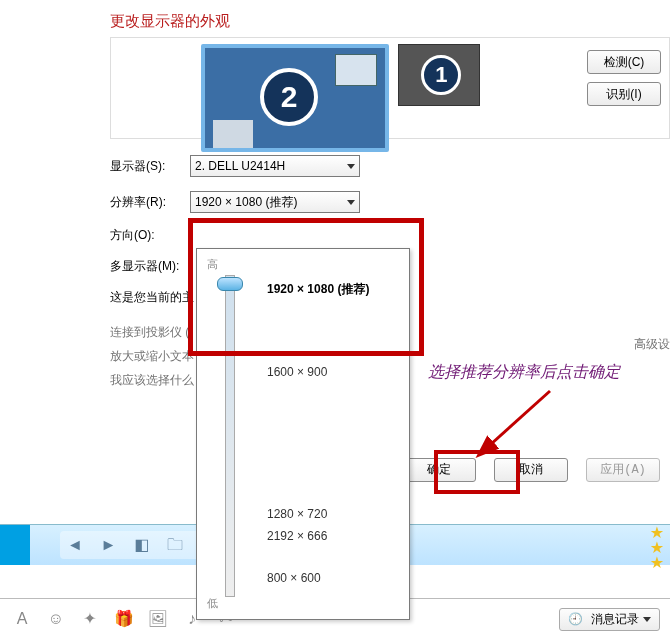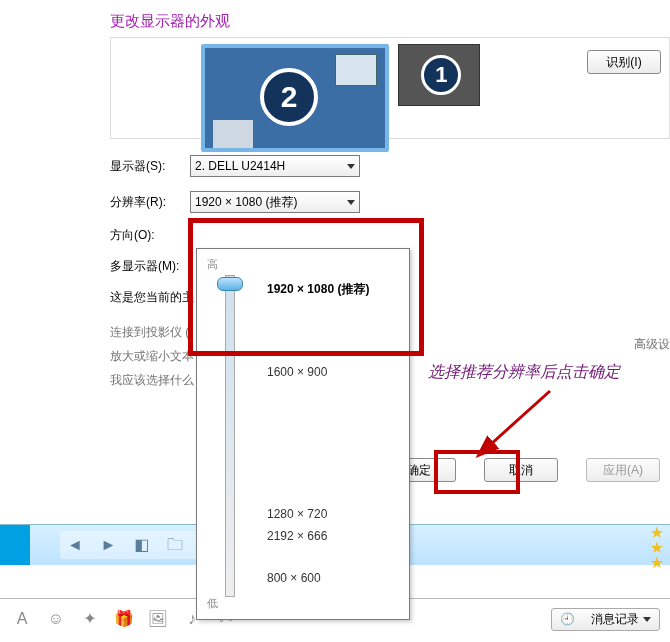--- a/index.html
+++ b/index.html
@@ -1,17 +1,17 @@
 <!DOCTYPE html>
 <html><head>
 <meta charset="utf-8">
 <style>
   html,body{margin:0;padding:0;font-family:"Microsoft YaHei","Segoe UI",Tahoma,sans-serif;font-size:12px;color:#000;background:#fff;width:670px;height:642px;overflow:hidden;}
   a{color:#737373;text-decoration:none;}
-  .heading{color:#a21caf;font-size:15px;padding:12px 0 6px 110px;}
+  .heading{color:#b91c1c;font-size:15px;padding:12px 0 6px 110px;}
   .panel{border:1px solid #ddd;margin:0 0 0 110px;height:100px;position:relative;background:#fff;}
   .monitors{position:absolute;left:90px;top:6px;}
   .mon{display:inline-block;vertical-align:top;position:relative;}
   .mon2{width:180px;height:100px;background:#3b6ea5;border:4px solid #76b6e8;border-radius:2px;}
   .mon2 .num{position:absolute;left:55px;top:20px;width:50px;height:50px;border-radius:50%;background:#14335a;border:4px solid #fff;color:#fff;font-size:30px;font-weight:bold;text-align:center;line-height:50px;}
   .mon2 .mini{position:absolute;right:8px;top:6px;width:40px;height:30px;background:#d7e3ee;border:1px solid #466;}
   .mon2 .taskbar{position:absolute;left:8px;bottom:0;width:40px;height:28px;background:#cfd9e3;}
   .mon1{width:80px;height:60px;background:#555;margin-left:6px;border:1px solid #333;}
   .mon1 .num{position:absolute;left:22px;top:10px;width:34px;height:34px;border-radius:50%;background:#14335a;border:3px solid #fff;color:#fff;font-size:22px;font-weight:bold;text-align:center;line-height:34px;}
   .side-btns{position:absolute;right:8px;top:12px;}
@@ -21,21 +21,21 @@
   .lbl{width:80px;}
   .sel{width:160px;height:20px;border:1px solid #7a7a7a;background:linear-gradient(#fff,#eee);padding:0 4px;display:flex;align-items:center;justify-content:space-between;}
   .sel .arrow{width:0;height:0;border-left:4px solid transparent;border-right:4px solid transparent;border-top:5px solid #333;}
   .redbox1{position:absolute;border:5px solid #c00000;left:188px;top:218px;width:226px;height:128px;z-index:5;pointer-events:none;}
   .note{position:absolute;left:428px;top:362px;color:#701a75;font-size:16px;z-index:6;font-style:italic;}
   .arrowline{position:absolute;left:470px;top:386px;z-index:6;}
   .redbox2{position:absolute;border:4px solid #c00000;left:434px;top:450px;width:78px;height:36px;z-index:5;pointer-events:none;}
   .links{margin-left:110px;line-height:24px;}
   .adv{position:absolute;right:0;top:336px;}
   .actionbar{position:absolute;left:110px;top:458px;right:0;display:flex;justify-content:flex-end;padding-right:10px;}
-  .abtn{width:72px;height:22px;line-height:22px;text-align:center;background:linear-gradient(#fdfdfd,#ececec);border:1px solid #8a8a8a;border-radius:3px;margin-left:28px;font-size:12px;}
+  .abtn{width:72px;height:22px;line-height:22px;text-align:center;background:linear-gradient(#fdfdfd,#ececec);border:1px solid #8a8a8a;border-radius:3px;margin-left:18px;font-size:12px;font-family:Liberation Mono, monospace;}
   .abtn.dis{color:#999;border-color:#bbb;}
   
   .fly{position:absolute;left:196px;top:248px;width:212px;height:370px;background:#fff;border:1px solid #7a7a7a;z-index:4;box-shadow:2px 2px 4px rgba(0,0,0,.2);}
   .fly .hi{position:absolute;left:10px;top:8px;color:#888;font-size:11px;}
   .fly .lo{position:absolute;left:10px;bottom:8px;color:#888;font-size:11px;}
   .fly .track{position:absolute;left:28px;top:26px;width:8px;height:320px;background:linear-gradient(#cfe0ee,#eee);border:1px solid #aaa;}
   .fly .thumb{position:absolute;left:20px;top:28px;width:24px;height:12px;background:linear-gradient(#bde3ff,#5cb3e4);border:1px solid #3a87ad;border-radius:6px;}
   .fly .opt{position:absolute;left:70px;font-size:12px;color:#333;}
   .fly .opt.b{font-weight:bold;color:#000;}
   
@@ -62,20 +62,21 @@
     <div class="mon mon2">
       <div class="mini"></div>
       <div class="num">2</div>
       <div class="taskbar"></div>
     </div>
     <div class="mon mon1">
       <div class="num">1</div>
     </div>
   </div>
   <div class="side-btns">
+    <div class="btn">检测(C)</div>
     <div class="btn">识别(I)</div>
   </div>
 </div>
 
 <div class="form">
   <div class="row">
     <div class="lbl">显示器(S):</div>
     <div class="sel">
       <span>2. DELL U2414H</span>
       <span class="arrow"></span>
@@ -160,17 +161,17 @@
   <div class="ico">☺</div>
   <div class="ico">✦</div>
   <div class="ico">🎁</div>
   <div class="ico">🖼</div>
   <div class="ico">♪</div>
   <div class="ico">✂</div>
   <div class="ico">⋯</div>
   <div class="right">
     <div class="msgbtn">
       <span>🕘</span>
-      <span style="margin-left:16px">消息记录</span>
+      <span style="margin-left:8px">消息记录</span>
       <span class="a"></span>
     </div>
   </div>
 </div>
 
 </body></html>

